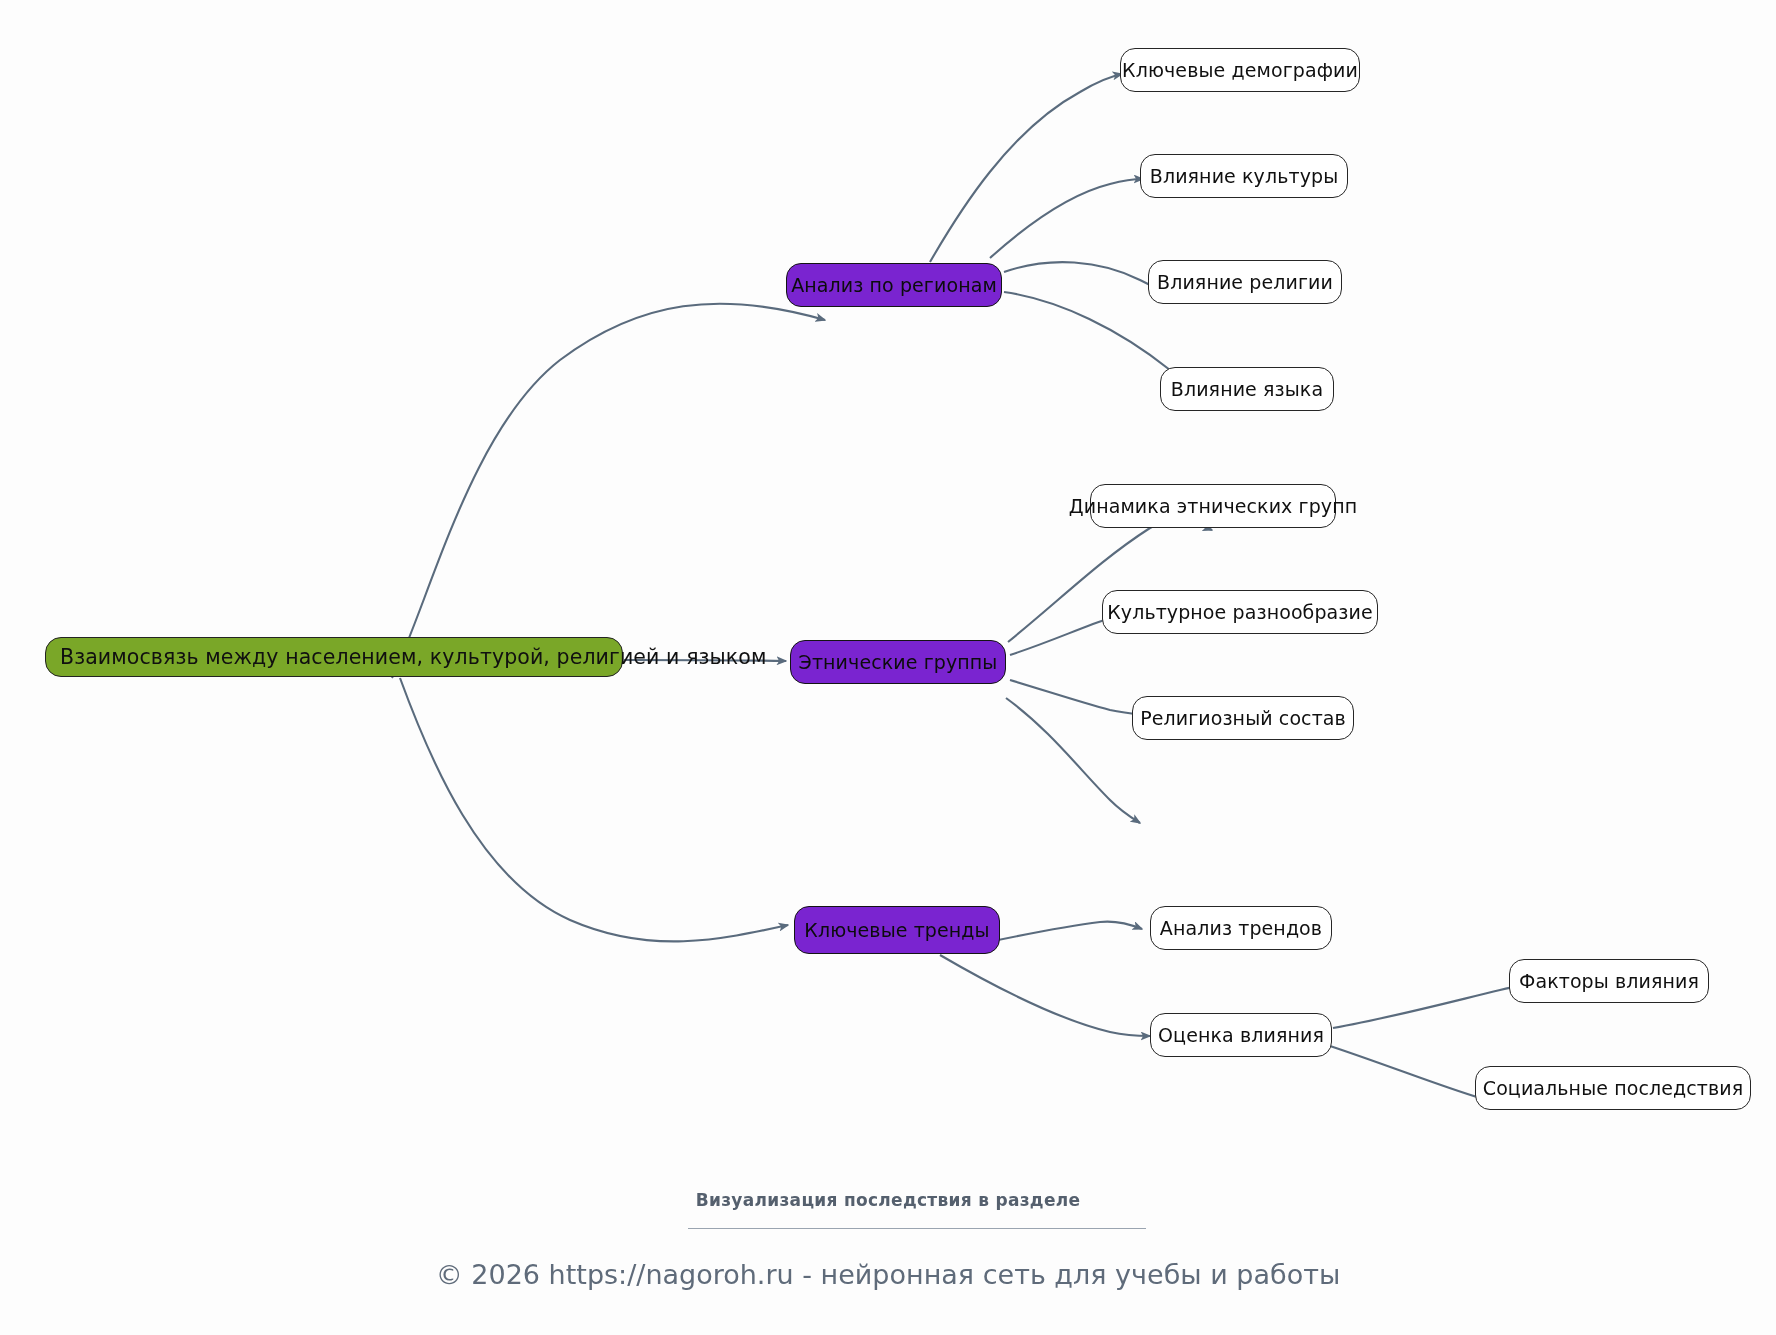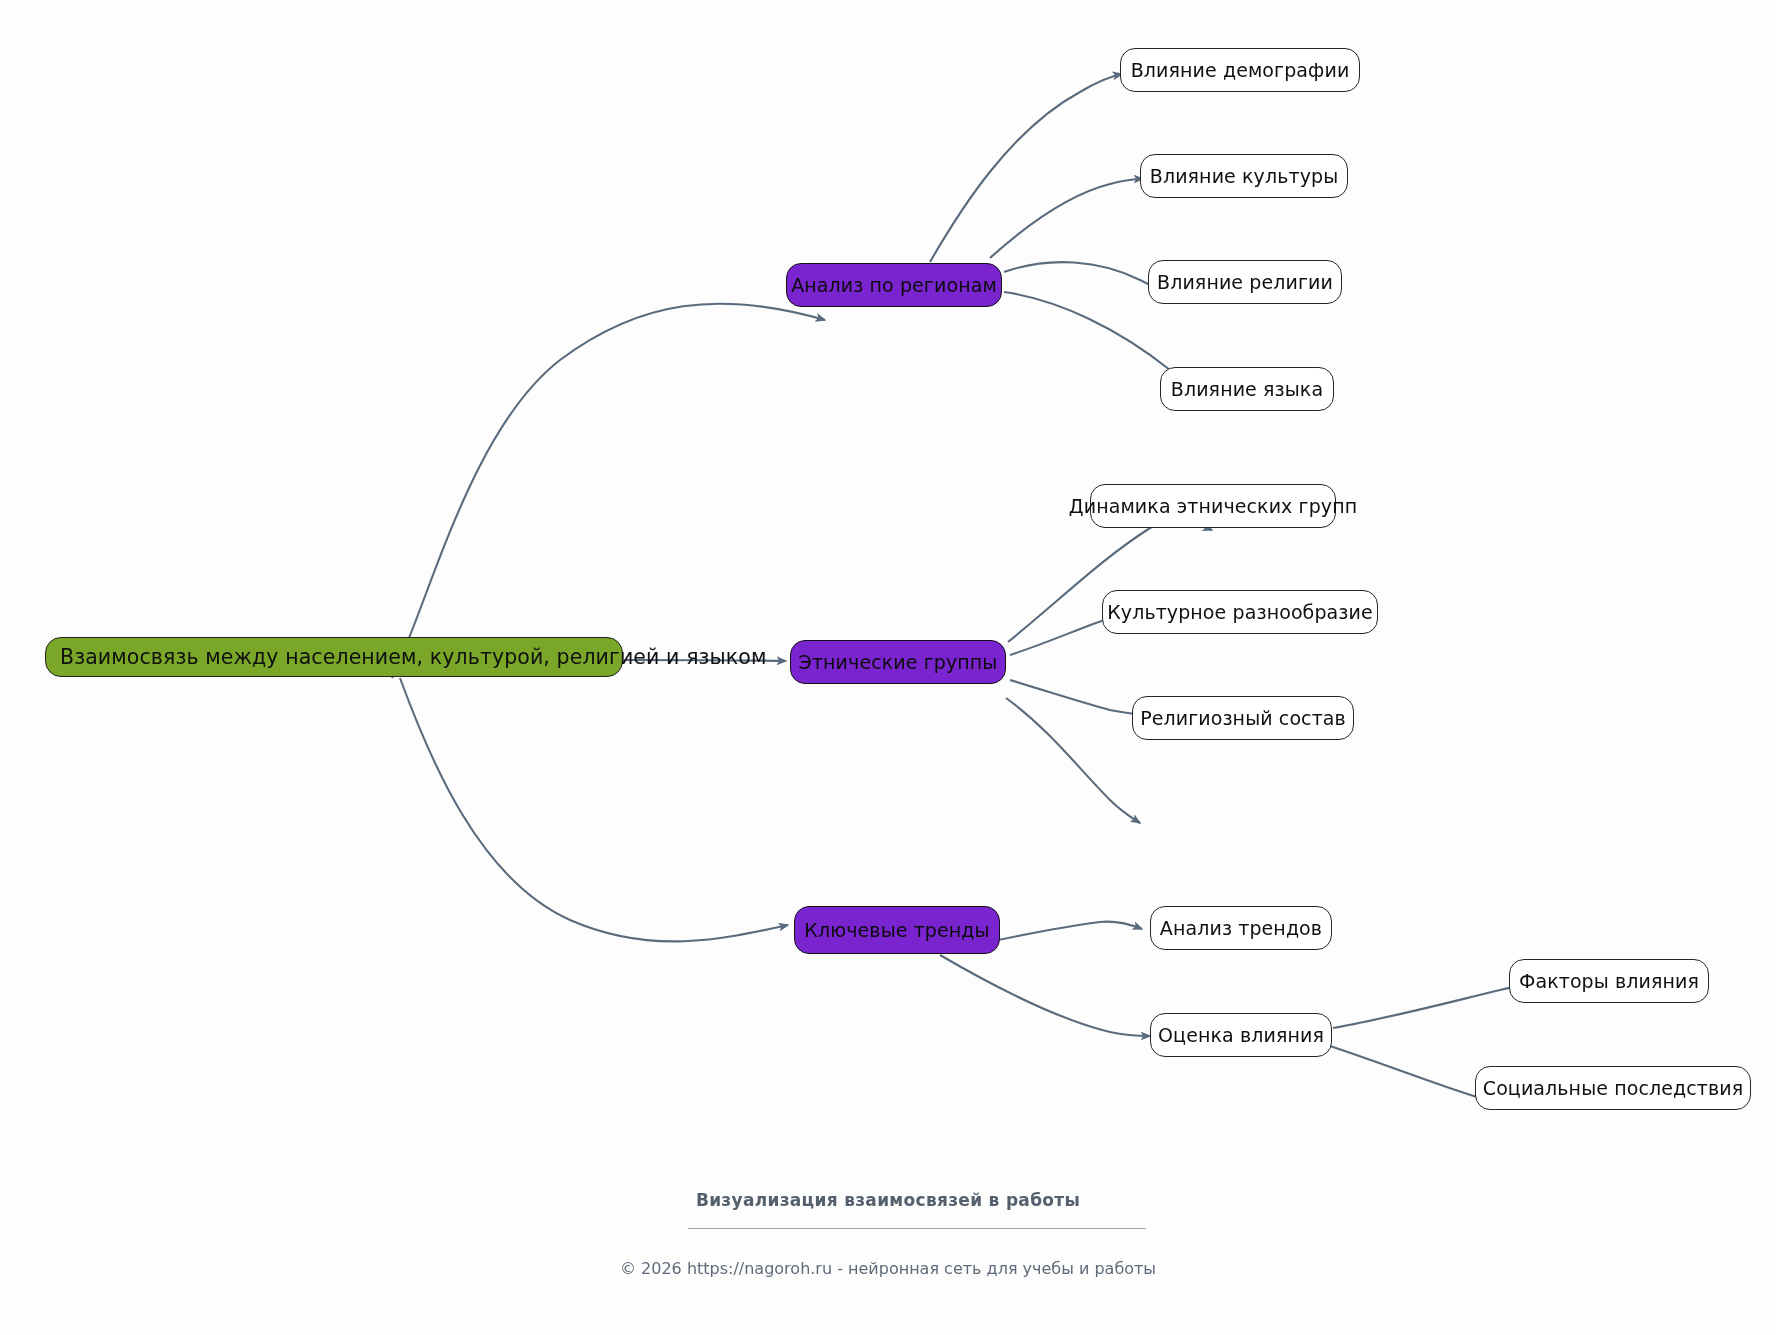--- a/index.html
+++ b/index.html
@@ -93,21 +93,21 @@
   .footer-rule {
     position: absolute;
     left: 688px;
     top: 1228px;
     width: 458px;
     height: 1px;
     background: #9aa4b0;
   }
   .footer-copy {
     top: 1259px;
-    font-size: 16px;
+    font-size: 27px;
     color: #5f6b7a;
   }
 </style>
 </head>
 <body>
 
 <div id="canvas">
 
   <svg id="edge-layer" viewBox="0 0 1776 1335" xmlns="http://www.w3.org/2000/svg">
     <defs>
@@ -141,21 +141,21 @@
 
   <div class="node root" style="left:45px; top:637px; width:578px; height:40px;">
     <span class="node-label">Взаимосвязь между населением, культурой, религией и языком</span>
   </div>
 
   <div class="node branch" style="left:786px; top:263px; width:216px; height:44px;">
     <span class="node-label">Анализ по регионам</span>
   </div>
 
   <div class="node leaf" style="left:1120px; top:48px; width:240px; height:44px;">
-    <span class="node-label">Влияние демографии</span>
+    <span class="node-label">Ключевые демографии</span>
   </div>
   <div class="node leaf" style="left:1140px; top:154px; width:208px; height:44px;">
     <span class="node-label">Влияние культуры</span>
   </div>
   <div class="node leaf" style="left:1148px; top:260px; width:194px; height:44px;">
     <span class="node-label">Влияние религии</span>
   </div>
   <div class="node leaf" style="left:1160px; top:367px; width:174px; height:44px;">
     <span class="node-label">Влияние языка</span>
   </div>
@@ -185,17 +185,17 @@
     <span class="node-label">Оценка влияния</span>
   </div>
 
   <div class="node leaf" style="left:1509px; top:959px; width:200px; height:44px;">
     <span class="node-label">Факторы влияния</span>
   </div>
   <div class="node leaf" style="left:1475px; top:1066px; width:276px; height:44px;">
     <span class="node-label">Социальные последствия</span>
   </div>
 
-  <div class="footer footer-title">Визуализация взаимосвязей в работы</div>
+  <div class="footer footer-title">Визуализация последствия в разделе</div>
   <div class="footer-rule"></div>
   <div class="footer footer-copy">© 2026 https://nagoroh.ru - нейронная сеть для учебы и работы</div>
 
 </div>
 
 </body></html>

